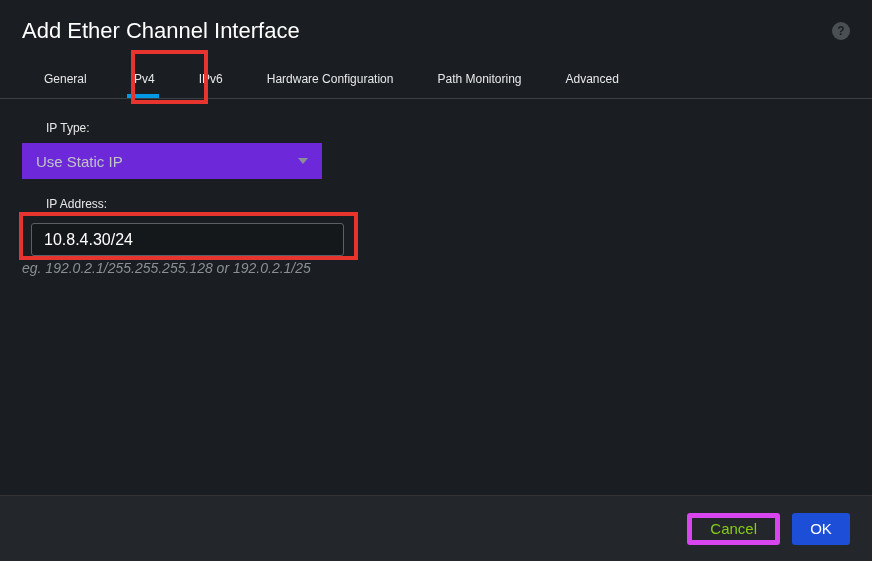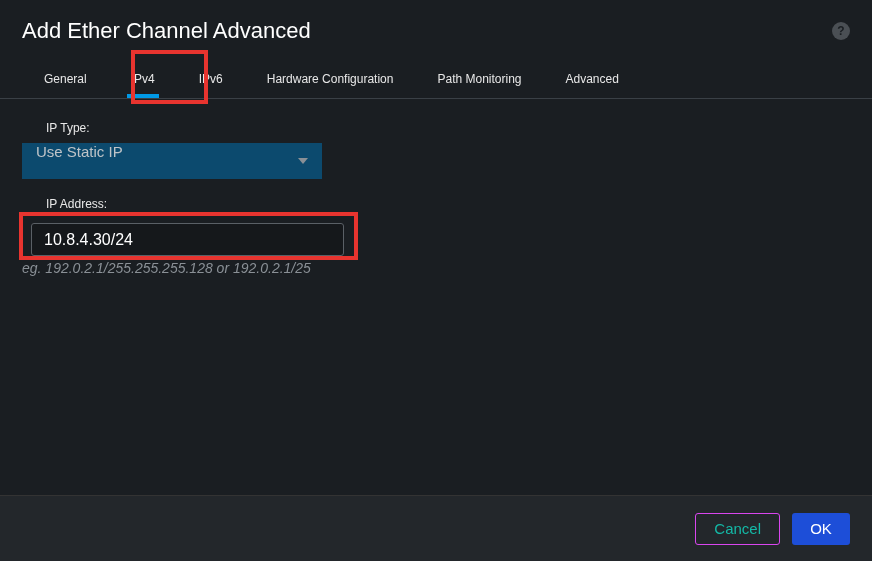--- a/index.html
+++ b/index.html
@@ -80,27 +80,27 @@
     margin-left: 24px;
   }
   .select-wrap {
     position: relative;
     width: 300px;
     margin-bottom: 18px;
   }
   .select {
     width: 100%;
     height: 36px;
-    background: #0c4a6e;
+    background: #6d28d9;
     border: none;
     color: #bfc4c8;
     font-size: 15px;
     padding: 0 40px 0 14px;
     display: flex;
-    align-items: flex-start;
+    align-items: center;
     cursor: pointer;
   }
   .select-caret {
     position: absolute;
     right: 14px;
     top: 50%;
     transform: translateY(-50%);
     width: 0;
     height: 0;
     border-left: 5px solid transparent;
@@ -159,34 +159,34 @@
     font-size: 15px;
     border-radius: 3px;
     cursor: pointer;
     border: none;
     display: flex;
     align-items: center;
     justify-content: center;
   }
   .btn-cancel {
     background: transparent;
-    border: 1px solid #d946ef;
-    color: #14b8a6;
+    border: 5px solid #d946ef;
+    color: #84cc16;
   }
   .btn-ok {
     background: #1d4ed8;
     color: #ffffff;
     min-width: 58px;
   }
 </style>
 </head>
 <body>
 
 <div class="header">
-  <div class="title">Add Ether Channel Advanced</div>
+  <div class="title">Add Ether Channel Interface</div>
   <div class="help-icon">?</div>
 </div>
 
 <div class="tabs">
   <div class="tab">
     <span>General</span>
   </div>
   <div class="tab active">
     <span>IPv4</span>
     <div class="tab-underline"></div>

